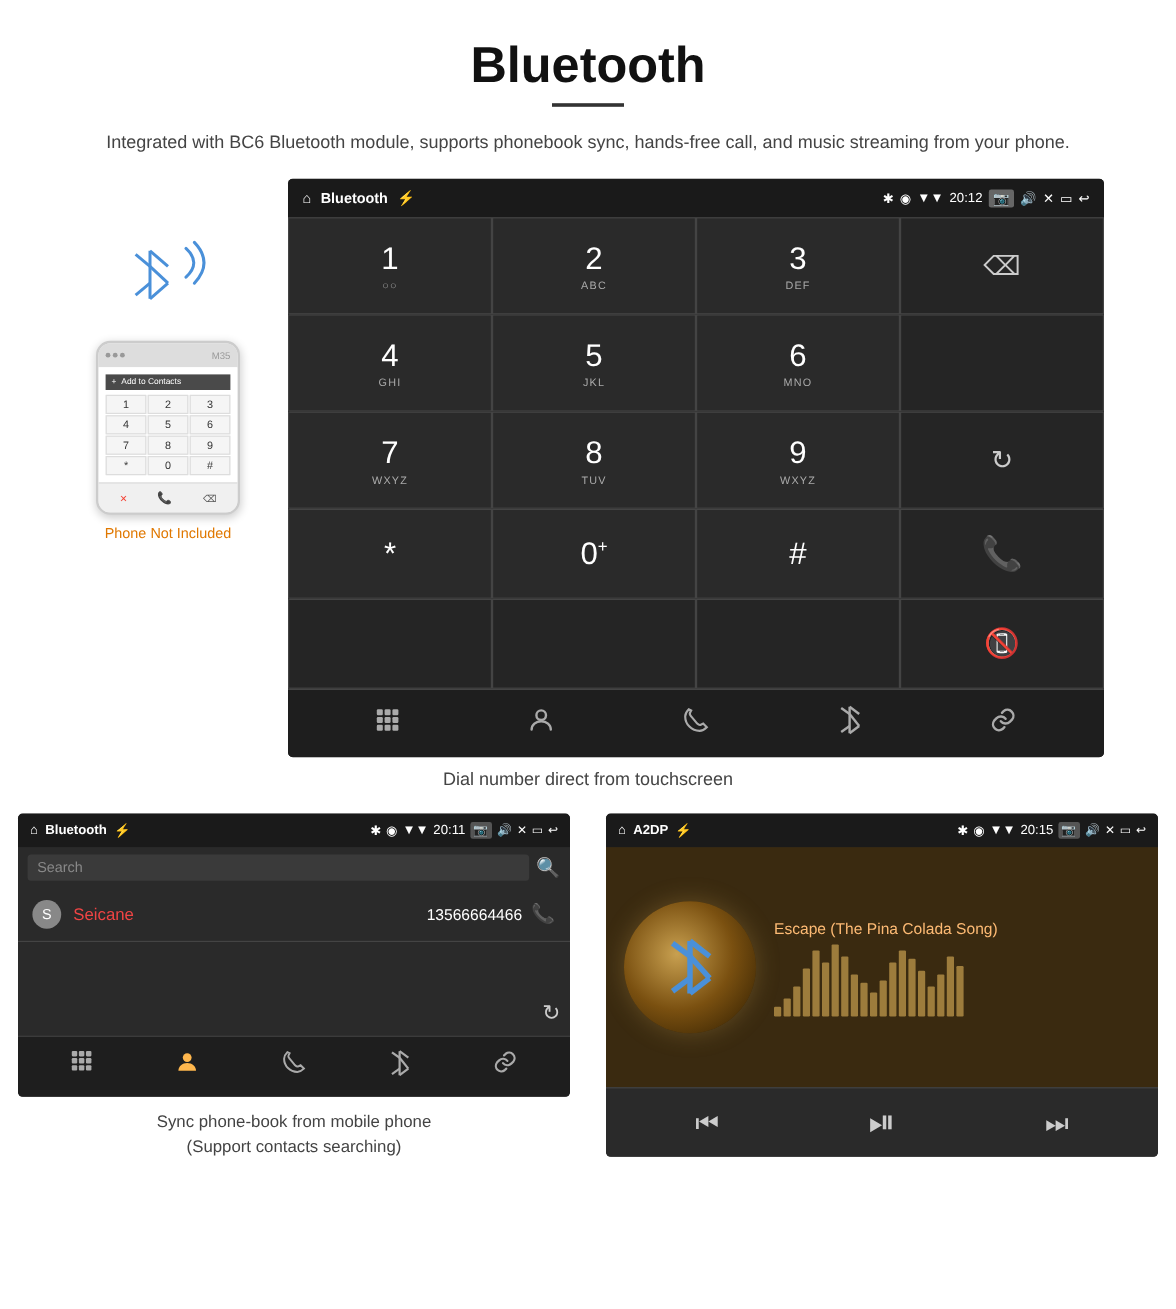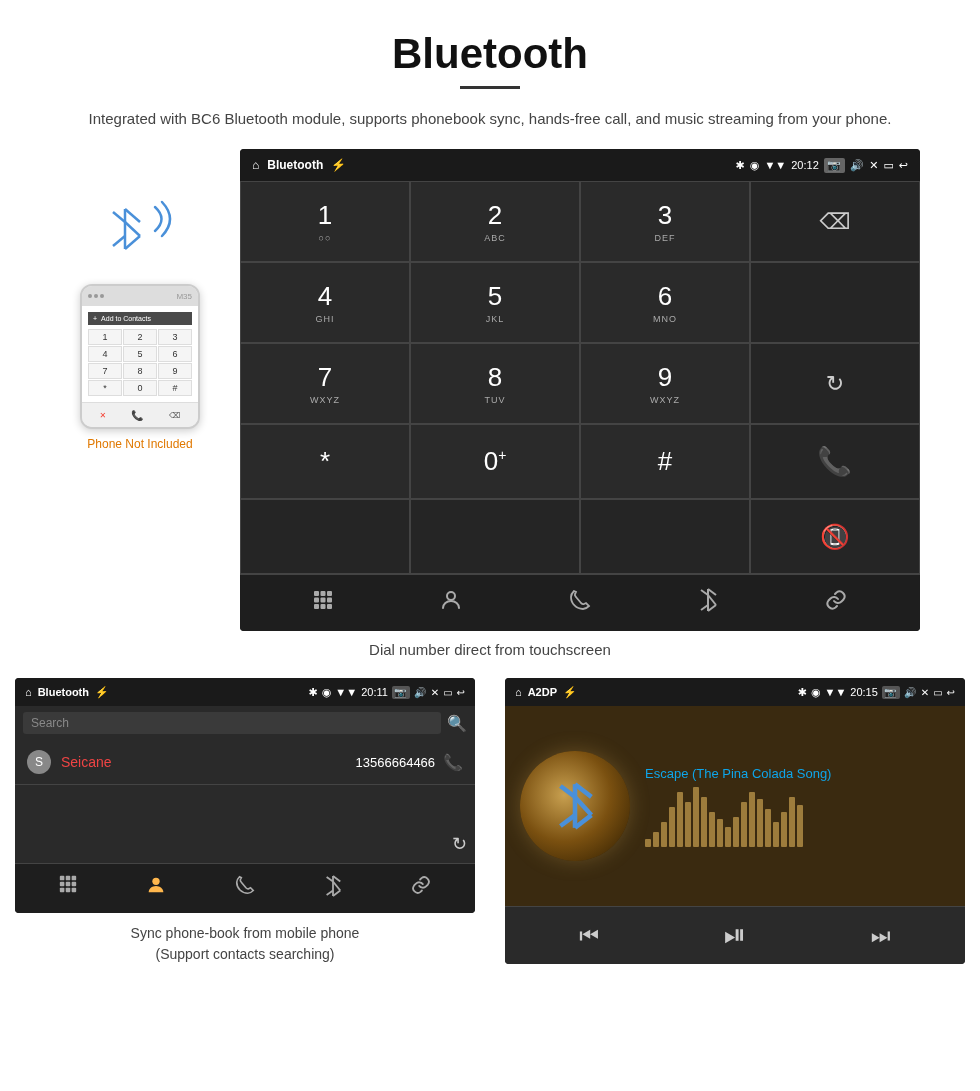--- a/index.html
+++ b/index.html
@@ -327,21 +327,21 @@
       height: 110px;
       border-radius: 50%;
       background: radial-gradient(circle at 40% 40%, #c8a050, #7a5010, #2a1a00);
       display: flex;
       align-items: center;
       justify-content: center;
       flex-shrink: 0;
       box-shadow: 0 0 20px rgba(200,160,80,0.3);
     }
     .music-info { flex: 1; }
-    .music-title { color: #0ea5e9; font-size: 13px; margin-bottom: 6px; }
+    .music-title { color: #fdba74; font-size: 13px; margin-bottom: 6px; }
     .music-viz {
       display: flex;
       align-items: flex-end;
       gap: 2px;
       height: 60px;
     }
     .viz-bar {
       width: 6px;
       background: #c8a050;
       border-radius: 1px;

